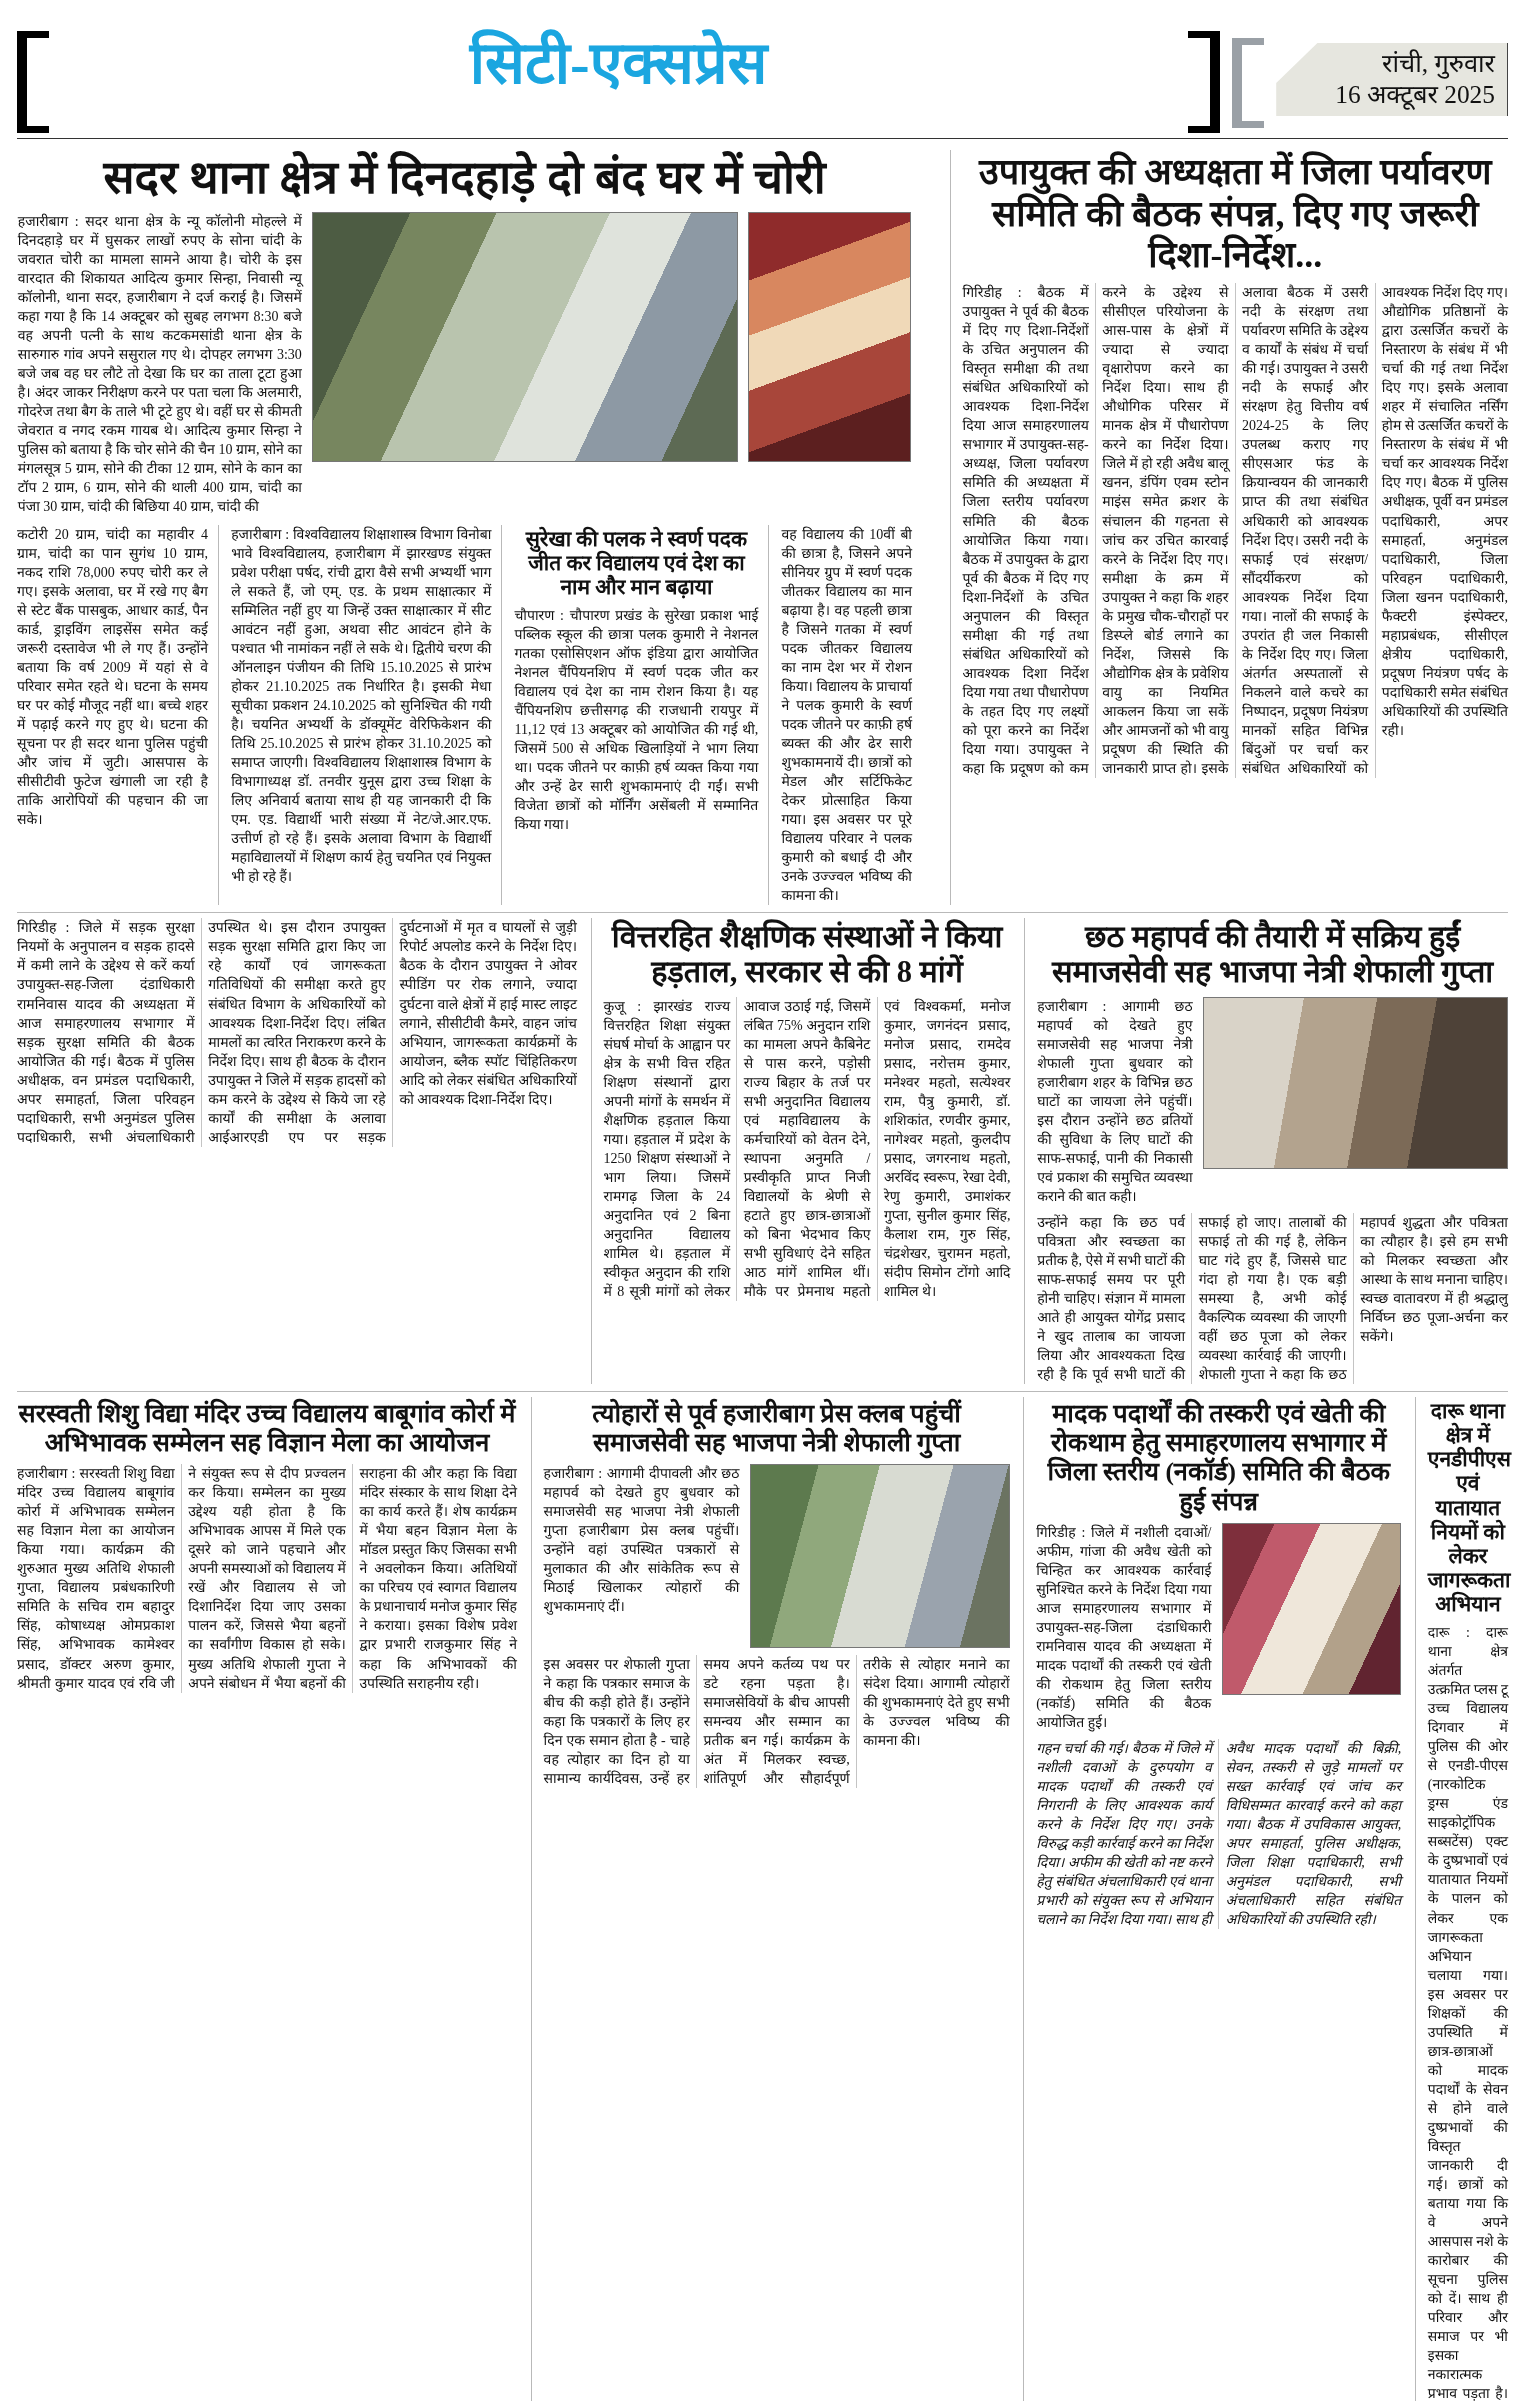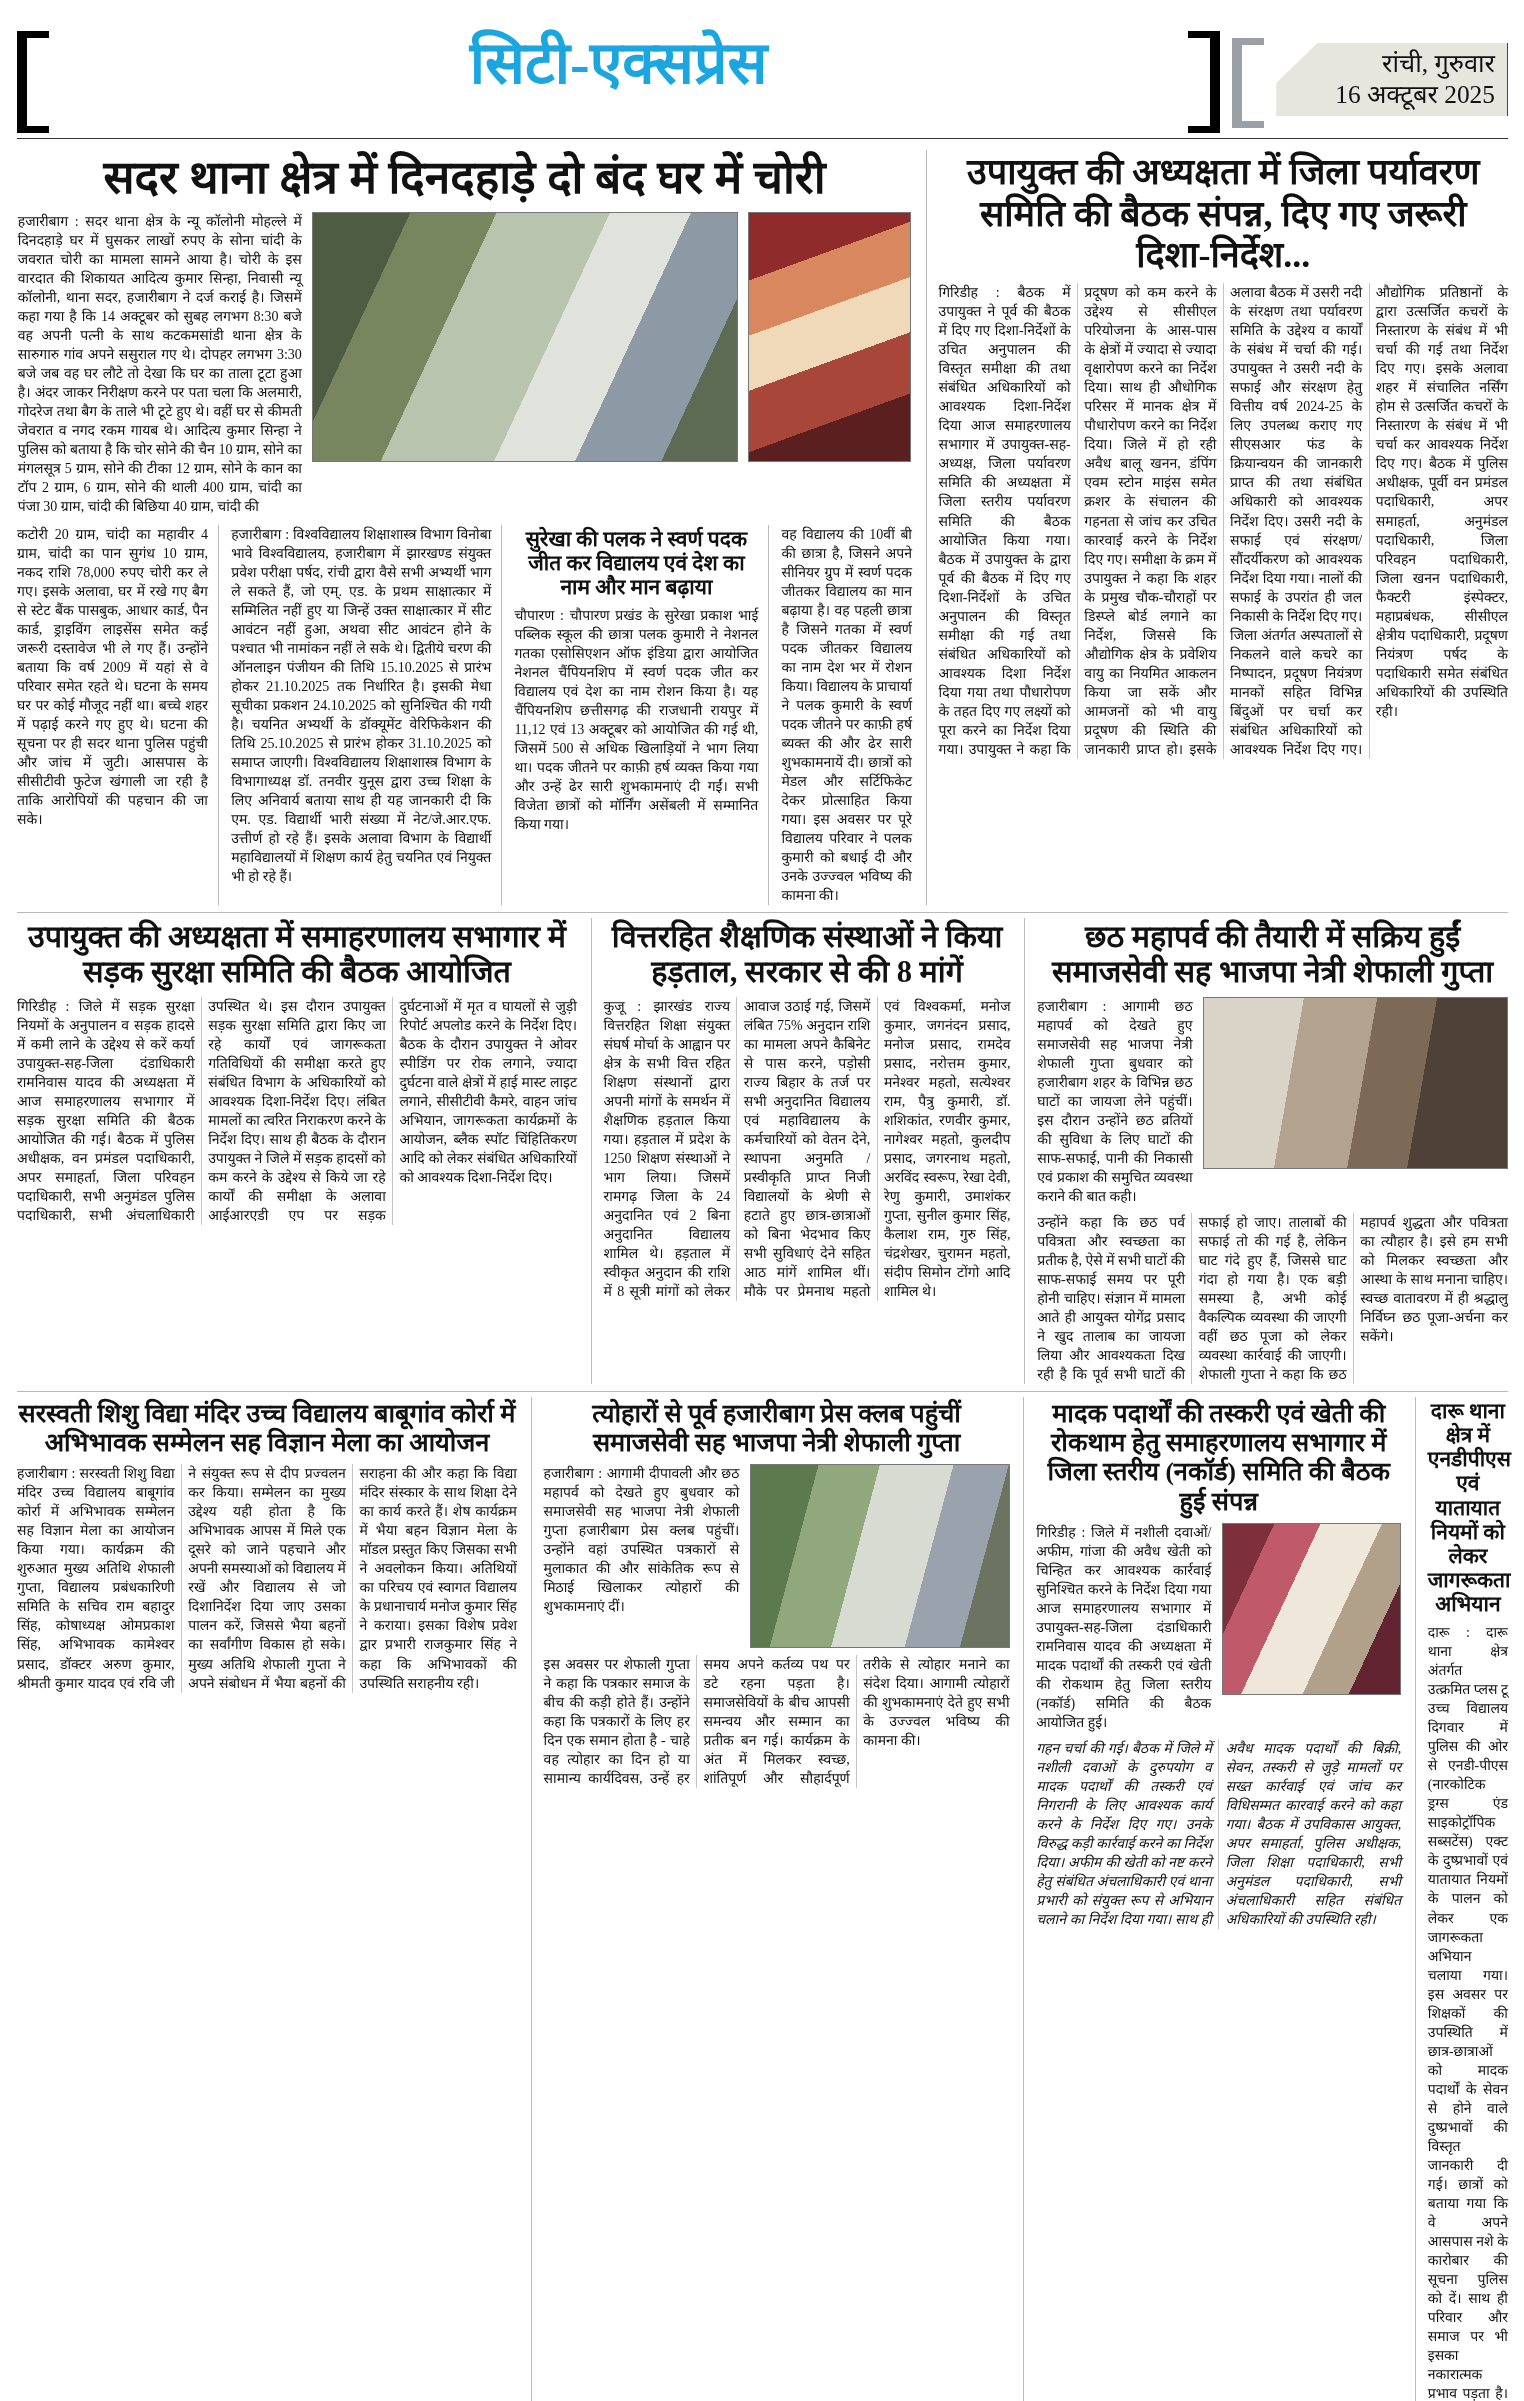--- a/index.html
+++ b/index.html
@@ -83,29 +83,28 @@
           <div class="body-txt">हजारीबाग : विश्वविद्यालय शिक्षाशास्त्र विभाग विनोबा भावे विश्वविद्यालय, हजारीबाग में झारखण्ड संयुक्त प्रवेश परीक्षा पर्षद, रांची द्वारा वैसे सभी अभ्यर्थी भाग ले सकते हैं, जो एम्. एड. के प्रथम साक्षात्कार में सम्मिलित नहीं हुए या जिन्हें उक्त साक्षात्कार में सीट आवंटन नहीं हुआ, अथवा सीट आवंटन होने के पश्चात भी नामांकन नहीं ले सके थे। द्वितीये चरण की ऑनलाइन पंजीयन की तिथि 15.10.2025 से प्रारंभ होकर 21.10.2025 तक निर्धारित है। इसकी मेधा सूचीका प्रकशन 24.10.2025 को सुनिश्चित की गयी है। चयनित अभ्यर्थी के डॉक्यूमेंट वेरिफिकेशन की तिथि 25.10.2025 से प्रारंभ होकर 31.10.2025 को समाप्त जाएगी। विश्वविद्यालय शिक्षाशास्त्र विभाग के विभागाध्यक्ष डॉ. तनवीर युनूस द्वारा उच्च शिक्षा के लिए अनिवार्य बताया साथ ही यह जानकारी दी कि एम. एड. विद्यार्थी भारी संख्या में नेट/जे.आर.एफ. उत्तीर्ण हो रहे हैं। इसके अलावा विभाग के विद्यार्थी महाविद्यालयों में शिक्षण कार्य हेतु चयनित एवं नियुक्त भी हो रहे हैं।</div>
         </div>
         <div class="vsep" style="width:254px;">
           <h3 class="hl-xs">सुरेखा की पलक ने स्वर्ण पदक जीत कर विद्यालय एवं देश का नाम और मान बढ़ाया</h3>
           <div class="body-txt">चौपारण : चौपारण प्रखंड के सुरेखा प्रकाश भाई पब्लिक स्कूल की छात्रा पलक कुमारी ने नेशनल गतका एसोसिएशन ऑफ इंडिया द्वारा आयोजित नेशनल चैंपियनशिप में स्वर्ण पदक जीत कर विद्यालय एवं देश का नाम रोशन किया है। यह चैंपियनशिप छत्तीसगढ़ की राजधानी रायपुर में 11,12 एवं 13 अक्टूबर को आयोजित की गई थी, जिसमें 500 से अधिक खिलाड़ियों ने भाग लिया था। पदक जीतने पर काफ़ी हर्ष व्यक्त किया गया और उन्हें ढेर सारी शुभकामनाएं दी गईं। सभी विजेता छात्रों को मॉर्निंग असेंबली में सम्मानित किया गया।</div>
         </div>
         <div class="vsep body-txt" style="width:136px;">वह विद्यालय की 10वीं बी की छात्रा है, जिसने अपने सीनियर ग्रुप में स्वर्ण पदक जीतकर विद्यालय का मान बढ़ाया है। वह पहली छात्रा है जिसने गतका में स्वर्ण पदक जीतकर विद्यालय का नाम देश भर में रोशन किया। विद्यालय के प्राचार्या ने पलक कुमारी के स्वर्ण पदक जीतने पर काफ़ी हर्ष ब्यक्त की और ढेर सारी शुभकामनायें दी। छात्रों को मेडल और सर्टिफिकेट देकर प्रोत्साहित किया गया। इस अवसर पर पूरे विद्यालय परिवार ने पलक कुमारी को बधाई दी और उनके उज्ज्वल भविष्य की कामना की।</div>
       </div>
     </div>
 
-    <div class="block vsep" style="flex:1;">
+    <div class="block vsep" style="flex:1;margin-left:24px;">
       <h2 class="hl-lg">उपायुक्त की अध्यक्षता में जिला पर्यावरण समिति की बैठक संपन्न, दिए गए जरूरी दिशा-निर्देश...</h2>
       <div class="body-txt cols-4">गिरिडीह : बैठक में उपायुक्त ने पूर्व की बैठक में दिए गए दिशा-निर्देशों के उचित अनुपालन की विस्तृत समीक्षा की तथा संबंधित अधिकारियों को आवश्यक दिशा-निर्देश दिया आज समाहरणालय सभागार में उपायुक्त-सह-अध्यक्ष, जिला पर्यावरण समिति की अध्यक्षता में जिला स्तरीय पर्यावरण समिति की बैठक आयोजित किया गया। बैठक में उपायुक्त के द्वारा पूर्व की बैठक में दिए गए दिशा-निर्देशों के उचित अनुपालन की विस्तृत समीक्षा की गई तथा संबंधित अधिकारियों को आवश्यक दिशा निर्देश दिया गया तथा पौधारोपण के तहत दिए गए लक्ष्यों को पूरा करने का निर्देश दिया गया। उपायुक्त ने कहा कि प्रदूषण को कम करने के उद्देश्य से सीसीएल परियोजना के आस-पास के क्षेत्रों में ज्यादा से ज्यादा वृक्षारोपण करने का निर्देश दिया। साथ ही औधोगिक परिसर में मानक क्षेत्र में पौधारोपण करने का निर्देश दिया। जिले में हो रही अवैध बालू खनन, डंपिंग एवम स्टोन माइंस समेत क्रशर के संचालन की गहनता से जांच कर उचित कारवाई करने के निर्देश दिए गए। समीक्षा के क्रम में उपायुक्त ने कहा कि शहर के प्रमुख चौक-चौराहों पर डिस्प्ले बोर्ड लगाने का निर्देश, जिससे कि औद्योगिक क्षेत्र के प्रवेशिय वायु का नियमित आकलन किया जा सकें और आमजनों को भी वायु प्रदूषण की स्थिति की जानकारी प्राप्त हो। इसके अलावा बैठक में उसरी नदी के संरक्षण तथा पर्यावरण समिति के उद्देश्य व कार्यों के संबंध में चर्चा की गई। उपायुक्त ने उसरी नदी के सफाई और संरक्षण हेतु वित्तीय वर्ष 2024-25 के लिए उपलब्ध कराए गए सीएसआर फंड के क्रियान्वयन की जानकारी प्राप्त की तथा संबंधित अधिकारी को आवश्यक निर्देश दिए। उसरी नदी के सफाई एवं संरक्षण/सौंदर्यीकरण को आवश्यक निर्देश दिया गया। नालों की सफाई के उपरांत ही जल निकासी के निर्देश दिए गए। जिला अंतर्गत अस्पतालों से निकलने वाले कचरे का निष्पादन, प्रदूषण नियंत्रण मानकों सहित विभिन्न बिंदुओं पर चर्चा कर संबंधित अधिकारियों को आवश्यक निर्देश दिए गए। औद्योगिक प्रतिष्ठानों के द्वारा उत्सर्जित कचरों के निस्तारण के संबंध में भी चर्चा की गई तथा निर्देश दिए गए। इसके अलावा शहर में संचालित नर्सिंग होम से उत्सर्जित कचरों के निस्तारण के संबंध में भी चर्चा कर आवश्यक निर्देश दिए गए। बैठक में पुलिस अधीक्षक, पूर्वी वन प्रमंडल पदाधिकारी, अपर समाहर्ता, अनुमंडल पदाधिकारी, जिला परिवहन पदाधिकारी, जिला खनन पदाधिकारी, फैक्टरी इंस्पेक्टर, महाप्रबंधक, सीसीएल क्षेत्रीय पदाधिकारी, प्रदूषण नियंत्रण पर्षद के पदाधिकारी समेत संबंधित अधिकारियों की उपस्थिति रही।</div>
     </div>
   </div>
 
   <div class="row">
     <div class="block" style="width:560px;flex:0 0 auto;">
-      <h2 class="hl-md">उपायुक्त की अध्यक्षता में समाहरणालय सभागार में सड़क सुरक्षा समिति की बैठक आयोजित</h2>
       <div class="body-txt cols-3">गिरिडीह : जिले में सड़क सुरक्षा नियमों के अनुपालन व सड़क हादसे में कमी लाने के उद्देश्य से करें कर्या उपायुक्त-सह-जिला दंडाधिकारी रामनिवास यादव की अध्यक्षता में आज समाहरणालय सभागार में सड़क सुरक्षा समिति की बैठक आयोजित की गई। बैठक में पुलिस अधीक्षक, वन प्रमंडल पदाधिकारी, अपर समाहर्ता, जिला परिवहन पदाधिकारी, सभी अनुमंडल पुलिस पदाधिकारी, सभी अंचलाधिकारी उपस्थित थे। इस दौरान उपायुक्त सड़क सुरक्षा समिति द्वारा किए जा रहे कार्यों एवं जागरूकता गतिविधियों की समीक्षा करते हुए संबंधित विभाग के अधिकारियों को आवश्यक दिशा-निर्देश दिए। लंबित मामलों का त्वरित निराकरण करने के निर्देश दिए। साथ ही बैठक के दौरान उपायुक्त ने जिले में सड़क हादसों को कम करने के उद्देश्य से किये जा रहे कार्यों की समीक्षा के अलावा आईआरएडी एप पर सड़क दुर्घटनाओं में मृत व घायलों से जुड़ी रिपोर्ट अपलोड करने के निर्देश दिए। बैठक के दौरान उपायुक्त ने ओवर स्पीडिंग पर रोक लगाने, ज्यादा दुर्घटना वाले क्षेत्रों में हाई मास्ट लाइट लगाने, सीसीटीवी कैमरे, वाहन जांच अभियान, जागरूकता कार्यक्रमों के आयोजन, ब्लैक स्पॉट चिंहितिकरण आदि को लेकर संबंधित अधिकारियों को आवश्यक दिशा-निर्देश दिए।</div>
     </div>
     <div class="block vsep" style="width:407px;flex:0 0 auto;">
       <h2 class="hl-md">वित्तरहित शैक्षणिक संस्थाओं ने किया हड़ताल, सरकार से की 8 मांगें</h2>
       <div class="body-txt cols-3">कुजू : झारखंड राज्य वित्तरहित शिक्षा संयुक्त संघर्ष मोर्चा के आह्वान पर क्षेत्र के सभी वित्त रहित शिक्षण संस्थानों द्वारा अपनी मांगों के समर्थन में शैक्षणिक हड़ताल किया गया। हड़ताल में प्रदेश के 1250 शिक्षण संस्थाओं ने भाग लिया। जिसमें रामगढ़ जिला के 24 अनुदानित एवं 2 बिना अनुदानित विद्यालय शामिल थे। हड़ताल में स्वीकृत अनुदान की राशि में 8 सूत्री मांगों को लेकर आवाज उठाई गई, जिसमें लंबित 75% अनुदान राशि का मामला अपने कैबिनेट से पास करने, पड़ोसी राज्य बिहार के तर्ज पर सभी अनुदानित विद्यालय एवं महाविद्यालय के कर्मचारियों को वेतन देने, स्थापना अनुमति / प्रस्वीकृति प्राप्त निजी विद्यालयों के श्रेणी से हटाते हुए छात्र-छात्राओं को बिना भेदभाव किए सभी सुविधाएं देने सहित आठ मांगें शामिल थीं। मौके पर प्रेमनाथ महतो एवं विश्वकर्मा, मनोज कुमार, जगनंदन प्रसाद, मनोज प्रसाद, रामदेव प्रसाद, नरोत्तम कुमार, मनेश्वर महतो, सत्येश्वर राम, पैत्रु कुमारी, डॉ. शशिकांत, रणवीर कुमार, नागेश्वर महतो, कुलदीप प्रसाद, जगरनाथ महतो, अरविंद स्वरूप, रेखा देवी, रेणु कुमारी, उमाशंकर गुप्ता, सुनील कुमार सिंह, कैलाश राम, गुरु सिंह, चंद्रशेखर, चुरामन महतो, संदीप सिमोन टोंगो आदि शामिल थे।</div>
     </div>
     <div class="block vsep" style="flex:1;">
       <h2 class="hl-md">छठ महापर्व की तैयारी में सक्रिय हुईं समाजसेवी सह भाजपा नेत्री शेफाली गुप्ता</h2>
       <div class="flexline">
         <div class="body-txt" style="width:33%;">हजारीबाग : आगामी छठ महापर्व को देखते हुए समाजसेवी सह भाजपा नेत्री शेफाली गुप्ता बुधवार को हजारीबाग शहर के विभिन्न छठ घाटों का जायजा लेने पहुंचीं। इस दौरान उन्होंने छठ व्रतियों की सुविधा के लिए घाटों की साफ-सफाई, पानी की निकासी एवं प्रकाश की समुचित व्यवस्था कराने की बात कही।</div>

